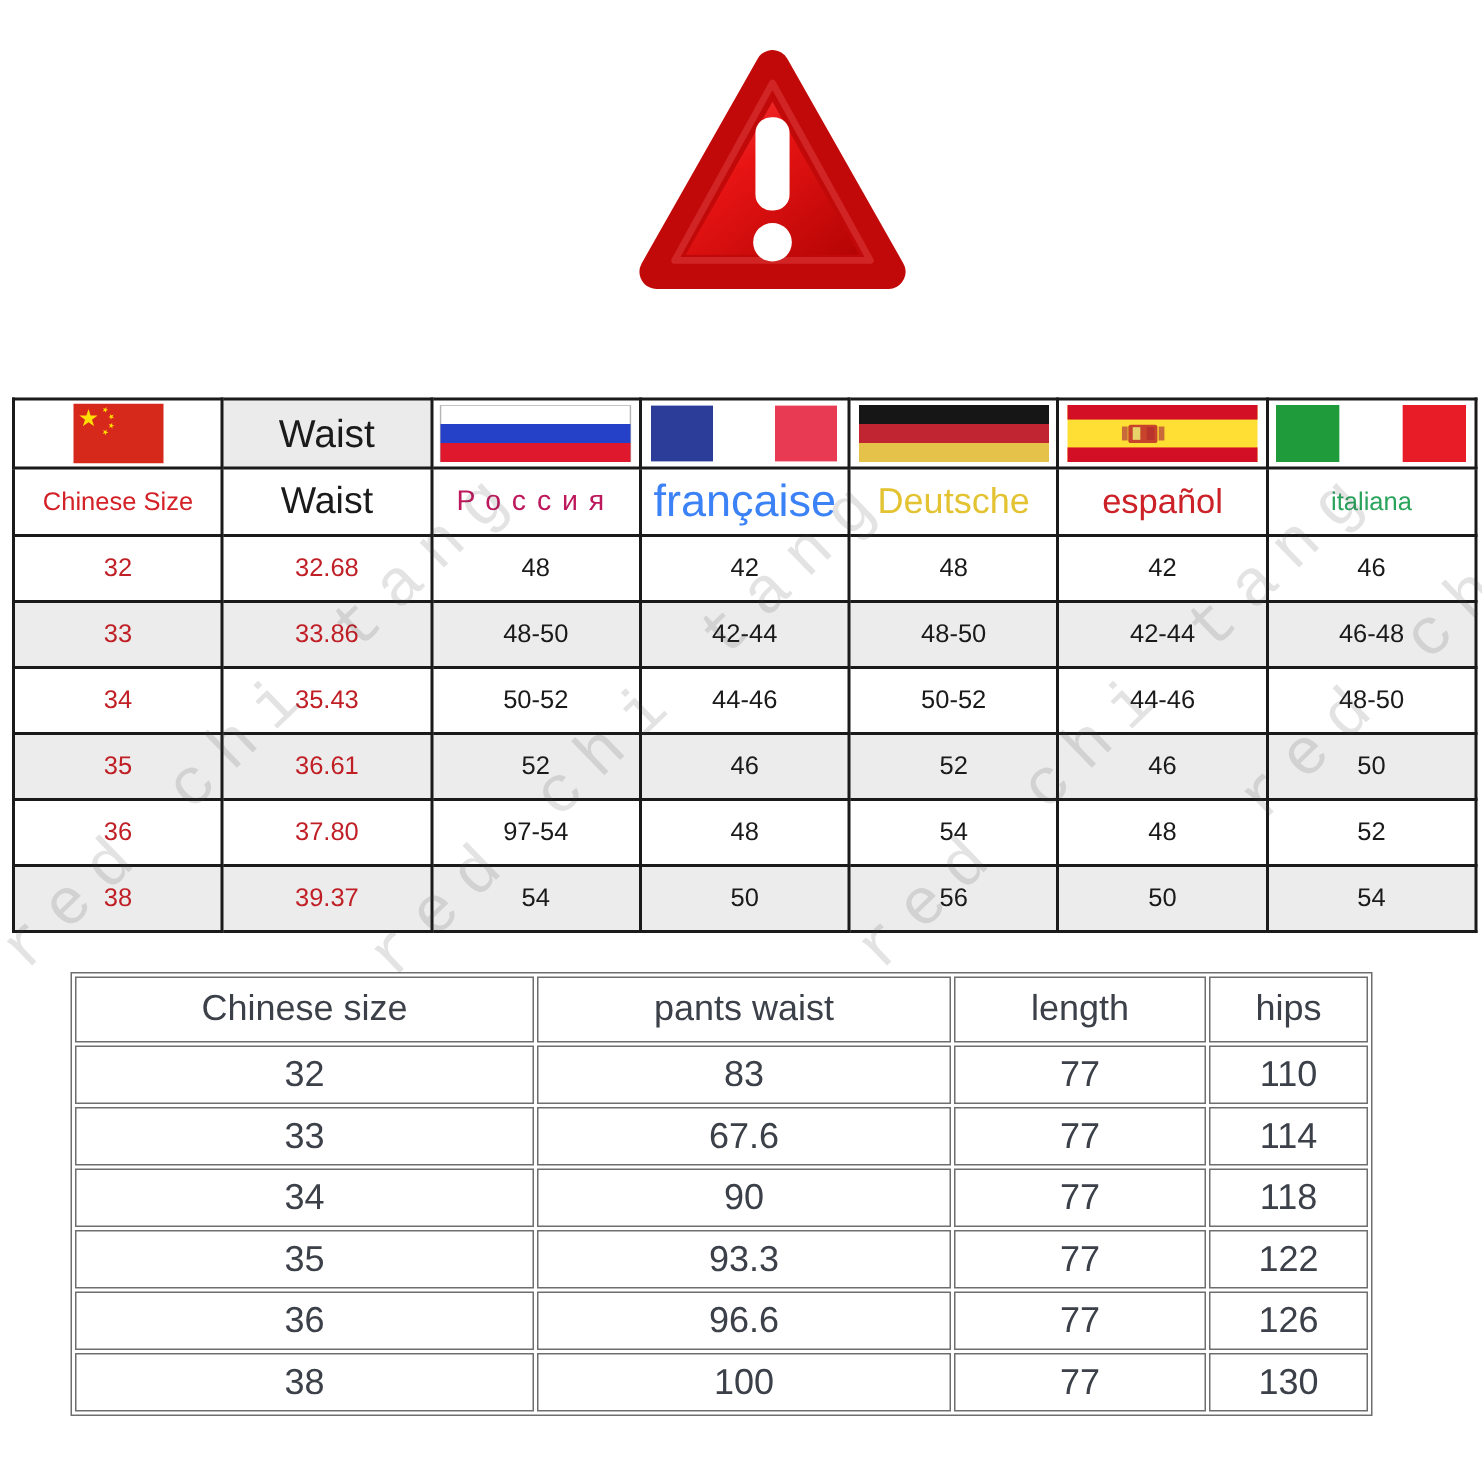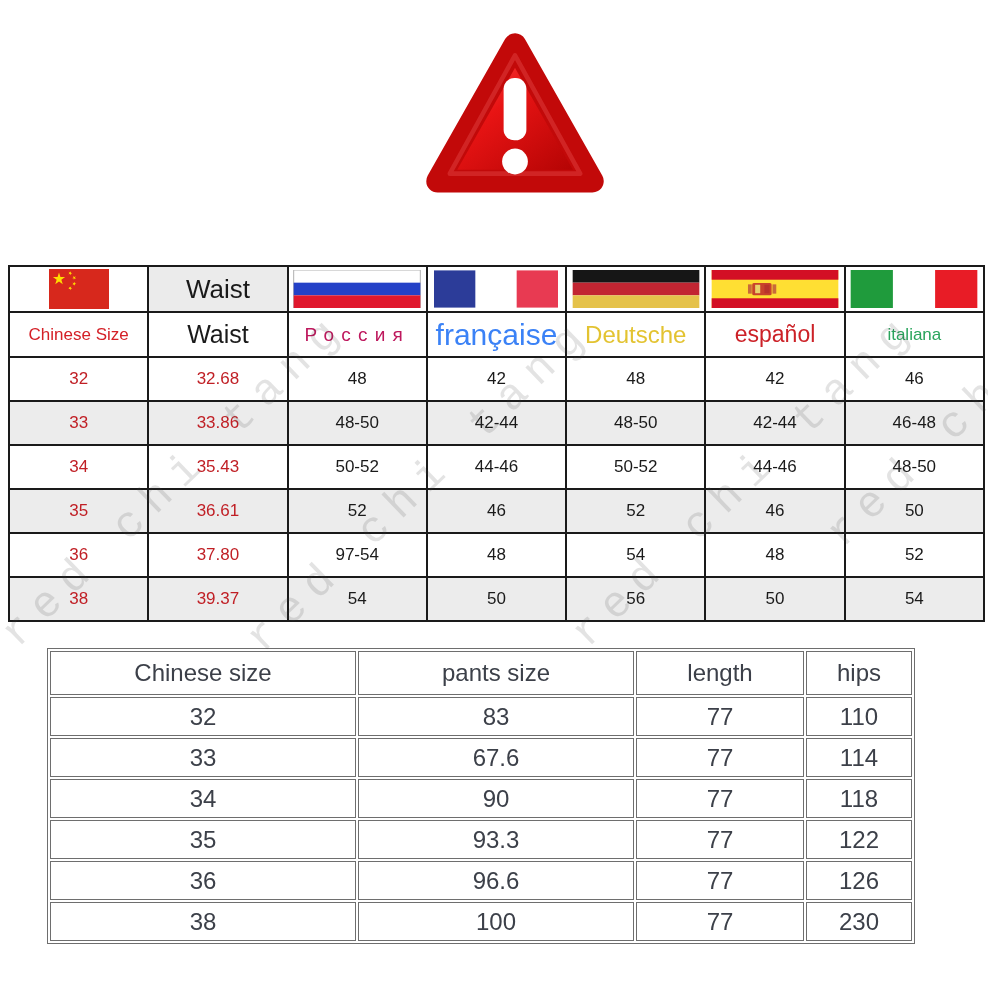--- a/index.html
+++ b/index.html
@@ -221,21 +221,21 @@
   <table class="t2">
     <colgroup>
       <col style="width:306px">
         <col style="width:276px">
         <col style="width:168px">
         <col style="width:106px">
     </colgroup>
     <thead>
       <tr>
         <th>Chinese size</th>
-        <th>pants size</th>
+        <th>pants waist</th>
         <th>length</th>
         <th>hips</th>
       </tr>
     </thead>
     <tbody id="t2body">
         <tr>
           <td class="c0">32</td>
           <td class="c1">83</td>
           <td class="c2">77</td>
           <td class="c3">110</td>
@@ -261,18 +261,18 @@
         <tr>
           <td class="c0">36</td>
           <td class="c1">96.6</td>
           <td class="c2">77</td>
           <td class="c3">126</td>
         </tr>
         <tr>
           <td class="c0">38</td>
           <td class="c1">100</td>
           <td class="c2">77</td>
-          <td class="c3">230</td>
+          <td class="c3">130</td>
         </tr>
       </tbody>
   </table>
 
 </div>
 
 </body></html>

